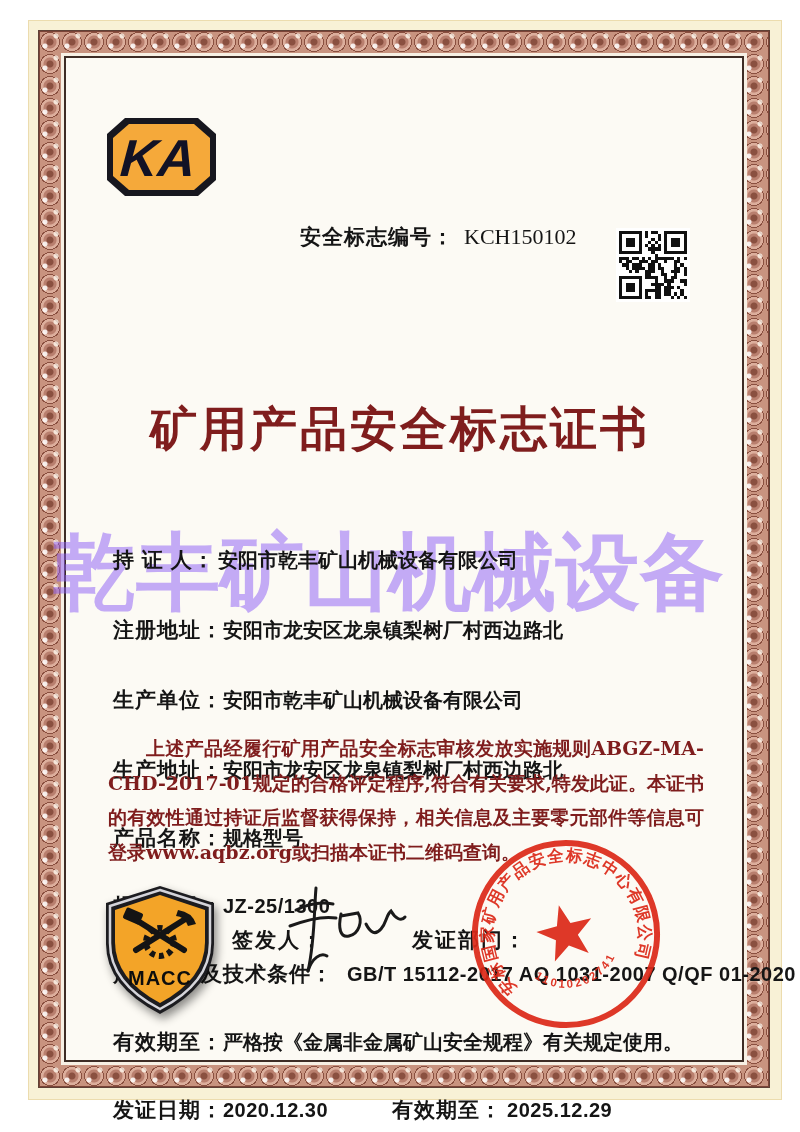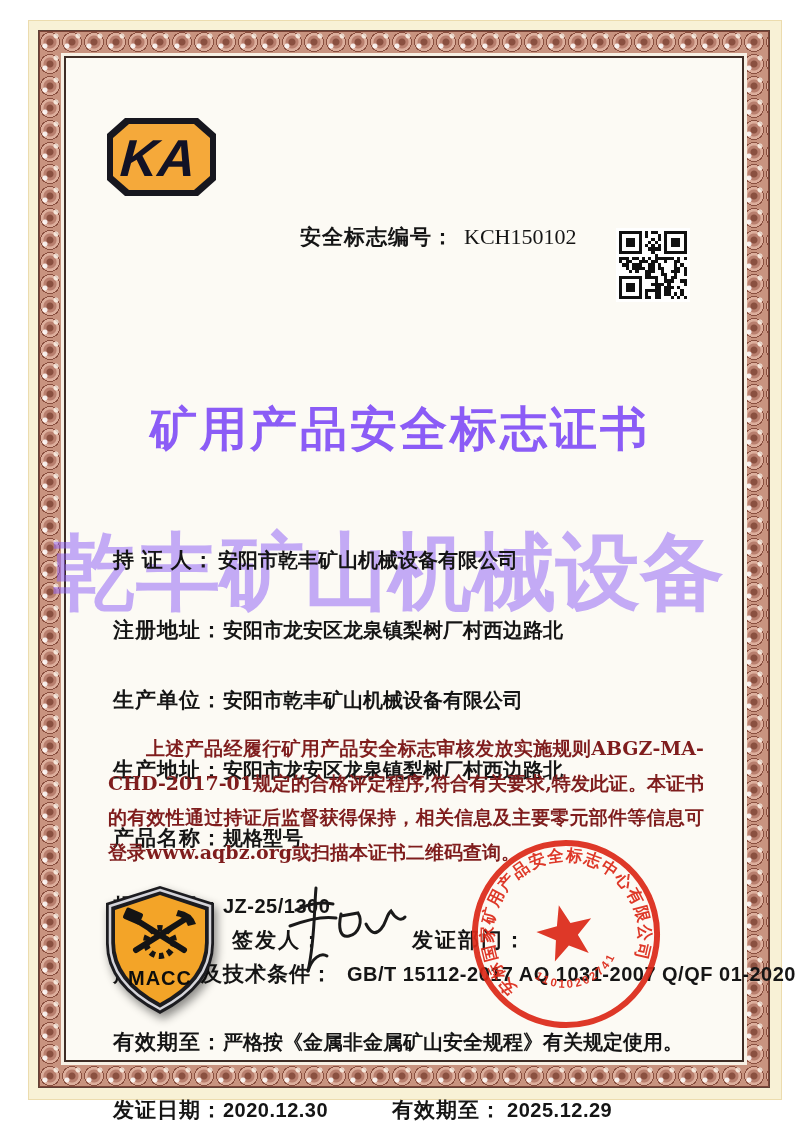--- a/index.html
+++ b/index.html
@@ -19,21 +19,21 @@
   .inner{position:absolute;inset:56px 56px 70px 64px;background:#fcfaf4;
          border:2px solid #3d2c25;box-shadow:0 0 0 3px #f7f0e4;}
   
   .ka-logo{position:absolute;left:105px;top:116px;width:113px;height:82px;}
   .cert-no{position:absolute;left:300px;top:137px;white-space:nowrap;}
   .cert-no .cn{font-weight:700;font-size:21px;letter-spacing:1px;}
   .cert-no .num{font-family:"Liberation Serif","DejaVu Serif",serif;font-weight:400;font-size:22px;margin-left:10px;}
   .qr{position:absolute;left:616px;top:114px;width:74px;height:74px;background:#fff;}
   .title{position:absolute;left:0;top:206px;width:100%;text-align:center;
          font-family:"Liberation Serif","DejaVu Serif",serif;font-weight:900;font-size:47px;
-         letter-spacing:3px;color:#8b5cf6;}
+         letter-spacing:3px;color:#7f1d1d;}
   
   .row{position:absolute;left:113px;white-space:nowrap;font-size:21px;}
   .lbl{display:inline-block;min-width:105px;font-weight:700;letter-spacing:1px;}
   .lbl.long{min-width:0;margin-right:14px;}
   .val{font-family:"DejaVu Serif","Liberation Serif",serif;font-weight:600;font-size:20px;}
   .val.latin{font-family:"Liberation Sans","DejaVu Sans",sans-serif;font-weight:700;font-size:20px;letter-spacing:.5px;}
   .lbl2{min-width:0;margin-left:64px;margin-right:5px;}
   
   .watermark{position:absolute;left:52px;top:516px;font-size:84px;font-weight:700;white-space:nowrap;
              color:#8b5cf6;opacity:.5;letter-spacing:0;z-index:0;text-align:center;}

